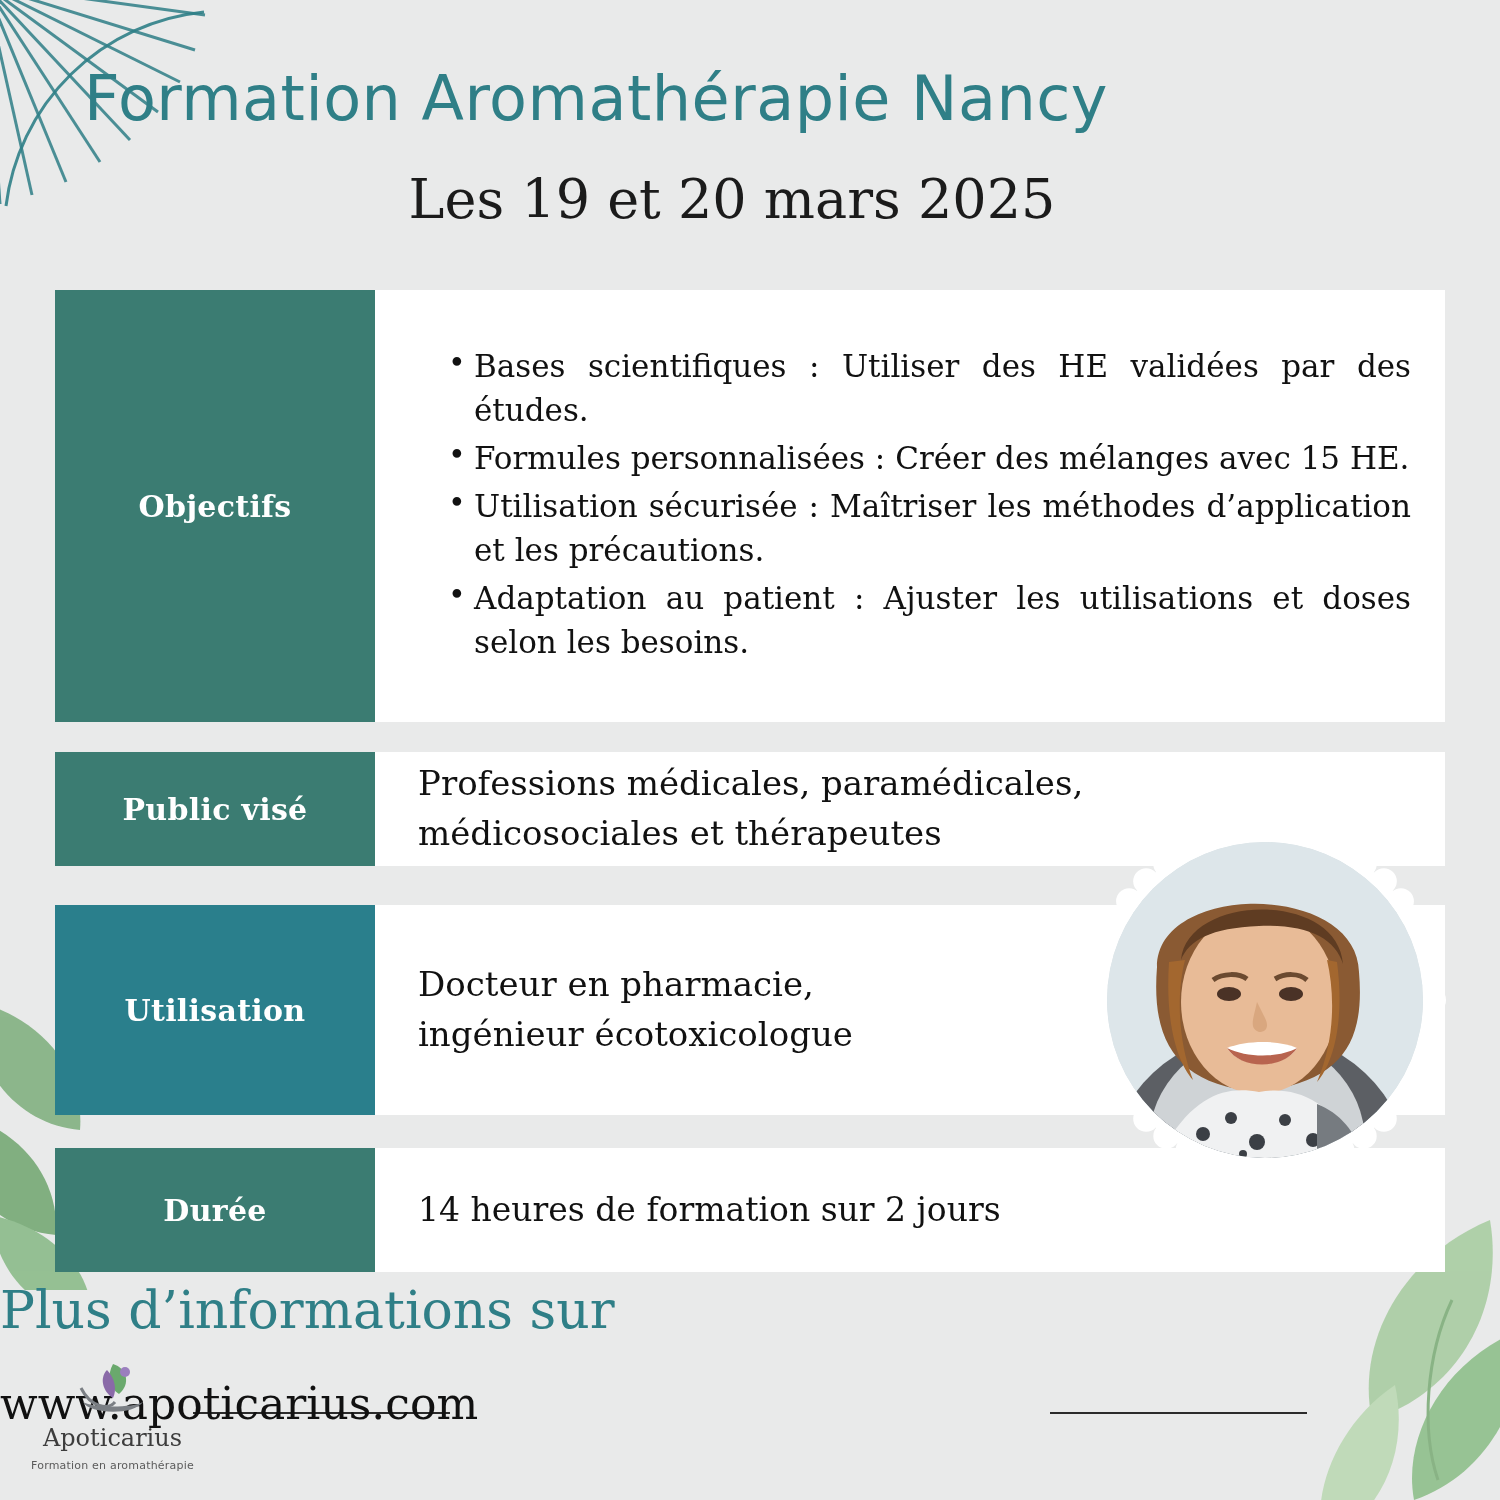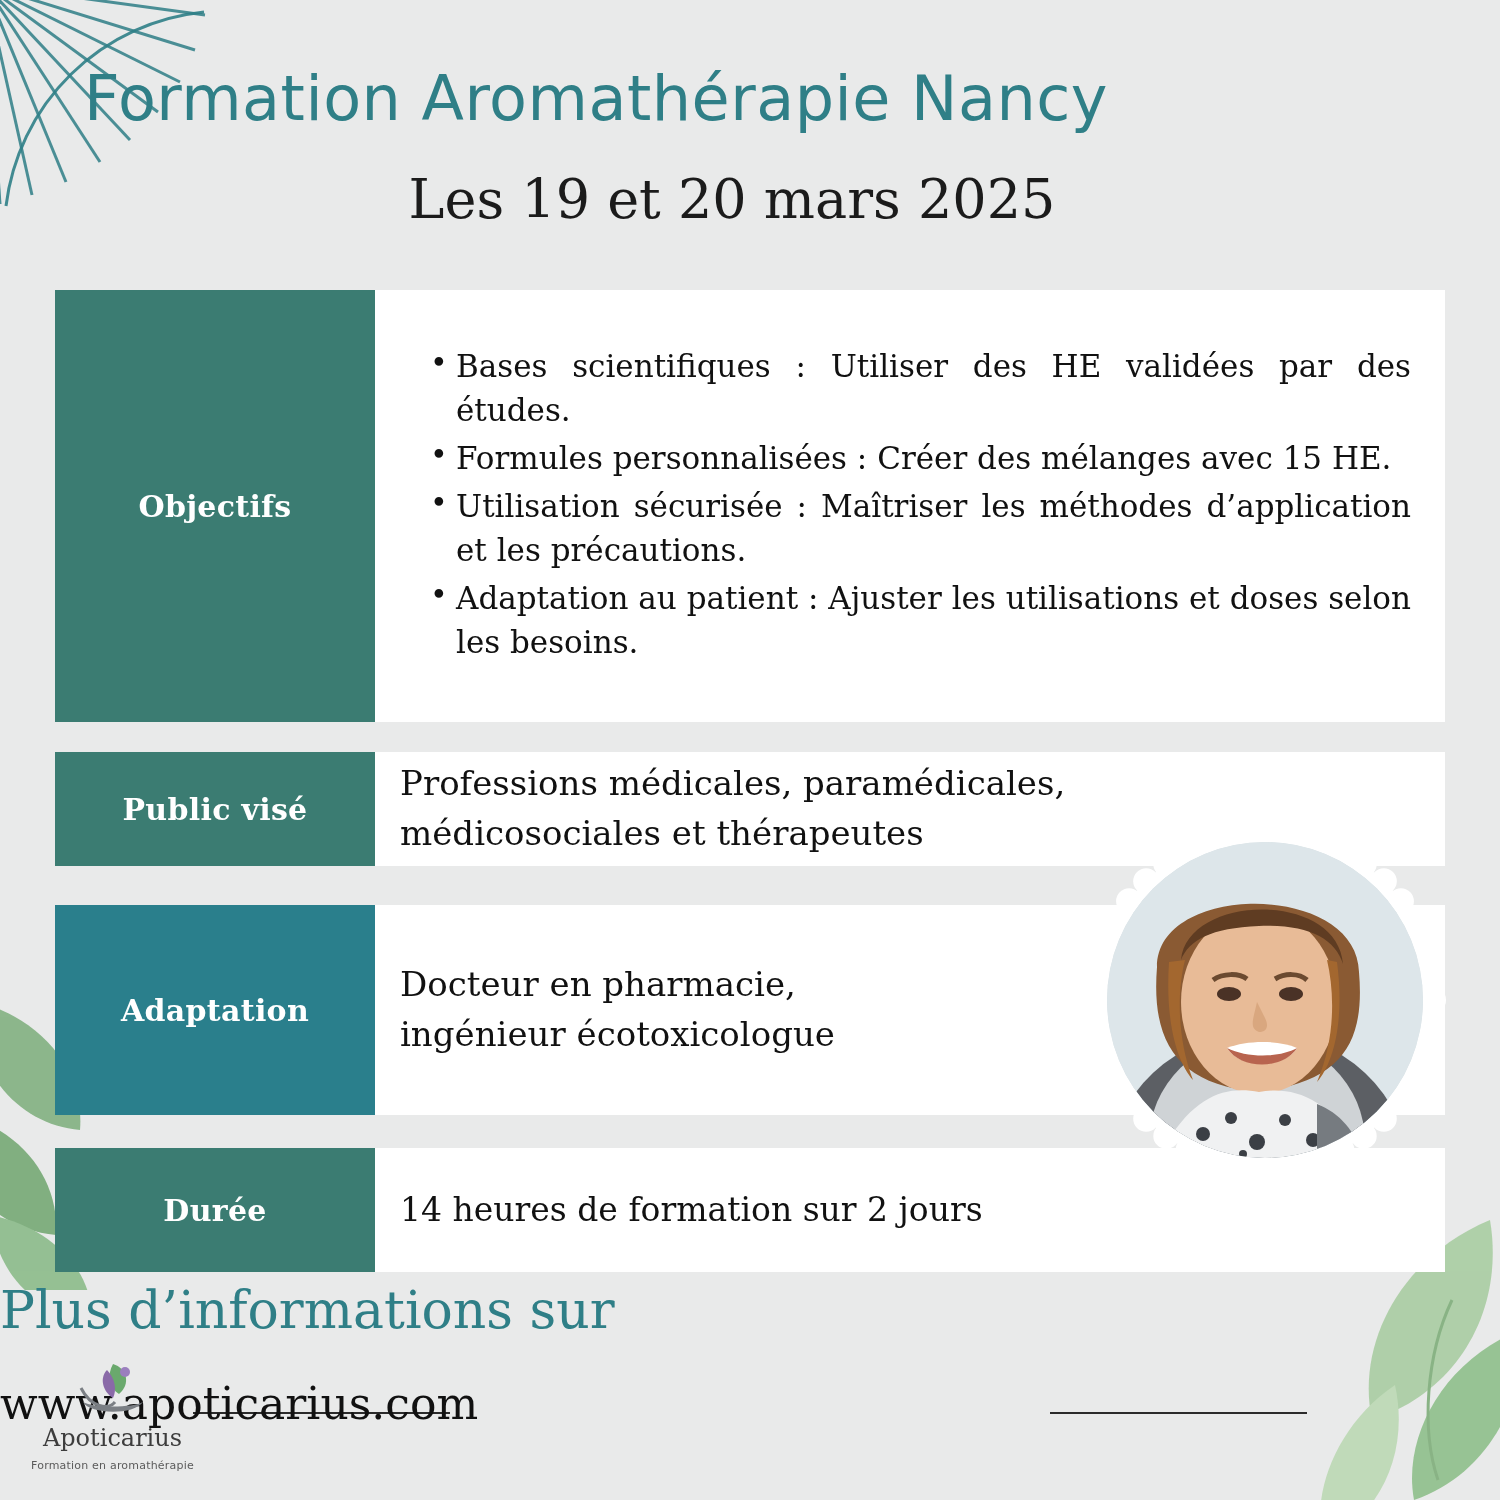--- a/index.html
+++ b/index.html
@@ -92,20 +92,21 @@
     background: #2a7f8c;
   }
   .row-content {
     flex: 1 1 auto;
     background: #ffffff;
     padding: 18px 34px 18px 25px;
     box-sizing: border-box;
     display: flex;
     flex-direction: column;
     justify-content: center;
+    margin-left: 18px;
   }
 
   #row-objectifs { top: 290px; height: 432px; }
   #row-public    { top: 752px; height: 114px; justify-content: center; }
   #row-formatrice{ top: 905px; height: 210px; }
   #row-duree     { top: 1148px; height: 124px; }
 
   ul.obj-list {
     margin: 0;
     padding: 0 0 0 30px;
@@ -262,21 +263,21 @@
 
 <div class="row" id="row-public">
   <div class="row-label">Public visé</div>
   <div class="row-content">
     <div class="content-line">Professions médicales, paramédicales,</div>
     <div class="content-line">médicosociales et thérapeutes</div>
   </div>
 </div>
 
 <div class="row" id="row-formatrice">
-  <div class="row-label teal">Adaptation</div>
+  <div class="row-label teal">Utilisation</div>
   <div class="row-content">
     <div class="content-line">Docteur en pharmacie,</div>
     <div class="content-line">ingénieur écotoxicologue</div>
   </div>
 </div>
 
 <div class="row" id="row-duree">
   <div class="row-label">Durée</div>
   <div class="row-content">
     <div class="content-line single">14 heures de formation sur 2 jours</div>

